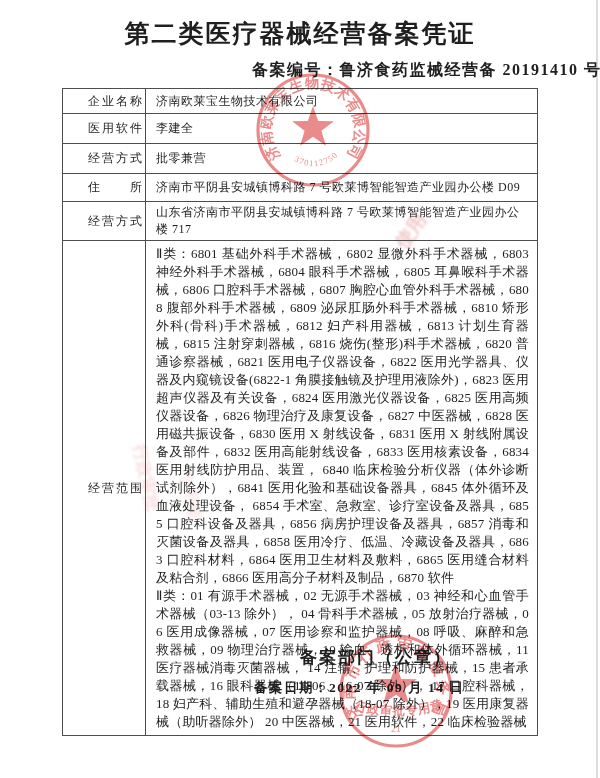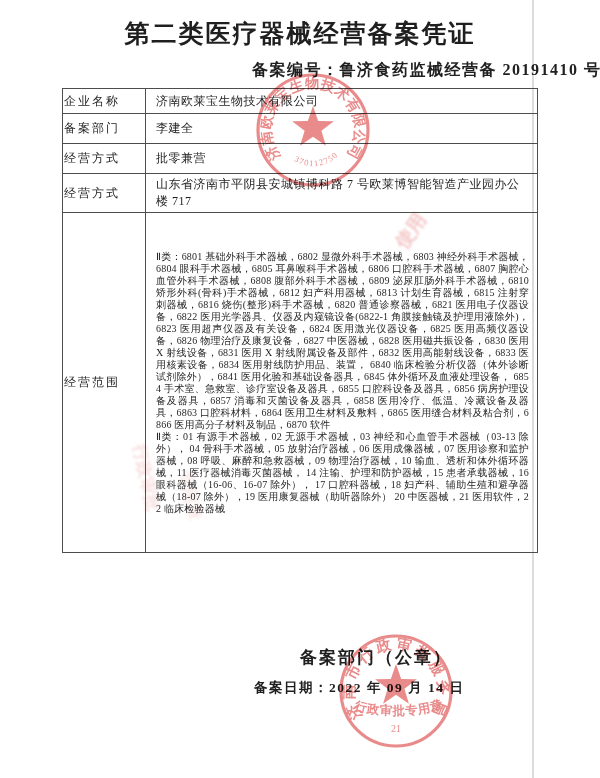--- a/index.html
+++ b/index.html
@@ -2,46 +2,46 @@
 <html><head>
 <meta charset="utf-8">
 <style>
   * { margin:0; padding:0; box-sizing:border-box; }
   html,body { width:600px; height:778px; }
   body {
     font-family:"Liberation Serif", serif;
     background:#ffffff; color:#1f1f1f;
     position:relative; overflow:hidden;
   }
-  .page { position:relative; width:536px; height:778px; background:#fff; }
+  .page { position:relative; width:600px; height:778px; background:#fff; }
   .edge-right { position:absolute; right:2px; top:0; width:2px; height:778px; background:#dcdcdc; }
 
   .doc-title {
     position:absolute; top:17px; left:0; width:600px;
     text-align:center; font-size:25px; font-weight:bold; letter-spacing:2px;
     z-index:2;
   }
   .reg-line {
     position:absolute; top:60px; left:252px; font-size:16px; font-weight:bold;
     letter-spacing:1.5px; white-space:nowrap; z-index:2;
   }
 
   table.cert {
     position:absolute; left:62px; top:88px; width:476px;
     border-collapse:collapse; table-layout:fixed; z-index:2;
   }
   table.cert td { border:1px solid #4d4d4d; font-size:12px; vertical-align:middle; }
-  td.lbl { width:83px; text-align:left; letter-spacing:2px; padding:0 1px; }
+  td.lbl { width:83px; text-align:right; letter-spacing:2px; padding:0 1px; }
   td.val { padding:2px 10px; letter-spacing:0.5px; }
   tr.r1 td { height:25px; } tr.r2 td, tr.r3 td, tr.r4 td { height:30px; }
   tr.r5 td, tr.r6 td, tr.r7 td { height:28px; }
   tr.scope td { height:340px; vertical-align:middle; }
   td.scope-val { padding:4px 8px 4px 10px; vertical-align:top; }
   .scope-p {
-    font-size:10px; line-height:12px; text-align:justify;
+    font-size:13px; line-height:18px; text-align:justify;
     letter-spacing:0.2px; word-break:break-all;
   }
 
   .dept-line {
     position:absolute; left:300px; top:646px; font-size:17px; font-weight:bold;
     letter-spacing:2px; z-index:2; white-space:nowrap;
   }
   .date-line {
     position:absolute; left:254px; top:679px; font-size:13.5px; font-weight:bold;
     letter-spacing:1.5px; z-index:2; white-space:nowrap;
@@ -73,26 +73,30 @@
 
   <div class="reg-line"><span>备案编号：</span><span>鲁济食药监械经营备 20191410 号</span></div>
 
   <table class="cert">
     <tbody>
         <tr class="r1">
       <td class="lbl">企业名称</td>
       <td class="val">济南欧莱宝生物技术有限公司</td>
     </tr>
     <tr class="r2">
-      <td class="lbl">备案部门</td>
+      <td class="lbl">医用软件</td>
       <td class="val">李建全</td>
     </tr>
     <tr class="r4">
       <td class="lbl">经营方式</td>
       <td class="val">批零兼营</td>
+    </tr>
+    <tr class="r5">
+      <td class="lbl">住　　所</td>
+      <td class="val">济南市平阴县安城镇博科路 7 号欧莱博智能智造产业园办公楼 D09</td>
     </tr>
     <tr class="r7">
       <td class="lbl">经营方式</td>
       <td class="val">山东省济南市平阴县安城镇博科路 7 号欧莱博智能智造产业园办公楼 717</td>
     </tr>
     <tr class="scope">
       <td class="lbl">经营范围</td>
       <td class="val scope-val">
         <p class="scope-p">Ⅱ类：6801 基础外科手术器械，6802 显微外科手术器械，6803 神经外科手术器械，6804 眼科手术器械，6805 耳鼻喉科手术器械，6806 口腔科手术器械，6807 胸腔心血管外科手术器械，6808 腹部外科手术器械，6809 泌尿肛肠外科手术器械，6810 矫形外科(骨科)手术器械，6812 妇产科用器械，6813 计划生育器械，6815 注射穿刺器械，6816 烧伤(整形)科手术器械，6820 普通诊察器械，6821 医用电子仪器设备，6822 医用光学器具、仪器及内窥镜设备(6822-1 角膜接触镜及护理用液除外)，6823 医用超声仪器及有关设备，6824 医用激光仪器设备，6825 医用高频仪器设备，6826 物理治疗及康复设备，6827 中医器械，6828 医用磁共振设备，6830 医用 X 射线设备，6831 医用 X 射线附属设备及部件，6832 医用高能射线设备，6833 医用核素设备，6834 医用射线防护用品、装置， 6840 临床检验分析仪器（体外诊断试剂除外），6841 医用化验和基础设备器具，6845 体外循环及血液处理设备， 6854 手术室、急救室、诊疗室设备及器具，6855 口腔科设备及器具，6856 病房护理设备及器具，6857 消毒和灭菌设备及器具，6858 医用冷疗、低温、冷藏设备及器具，6863 口腔科材料，6864 医用卫生材料及敷料，6865 医用缝合材料及粘合剂，6866 医用高分子材料及制品，6870 软件</p>
         <p class="scope-p">Ⅱ类：01 有源手术器械，02 无源手术器械，03 神经和心血管手术器械（03-13 除外）， 04 骨科手术器械，05 放射治疗器械，06 医用成像器械，07 医用诊察和监护器械，08 呼吸、麻醉和急救器械，09 物理治疗器械，10 输血、透析和体外循环器械，11 医疗器械消毒灭菌器械， 14 注输、护理和防护器械，15 患者承载器械，16 眼科器械（16-06、16-07 除外）， 17 口腔科器械，18 妇产科、辅助生殖和避孕器械（18-07 除外），19 医用康复器械（助听器除外） 20 中医器械，21 医用软件，22 临床检验器械</p>

